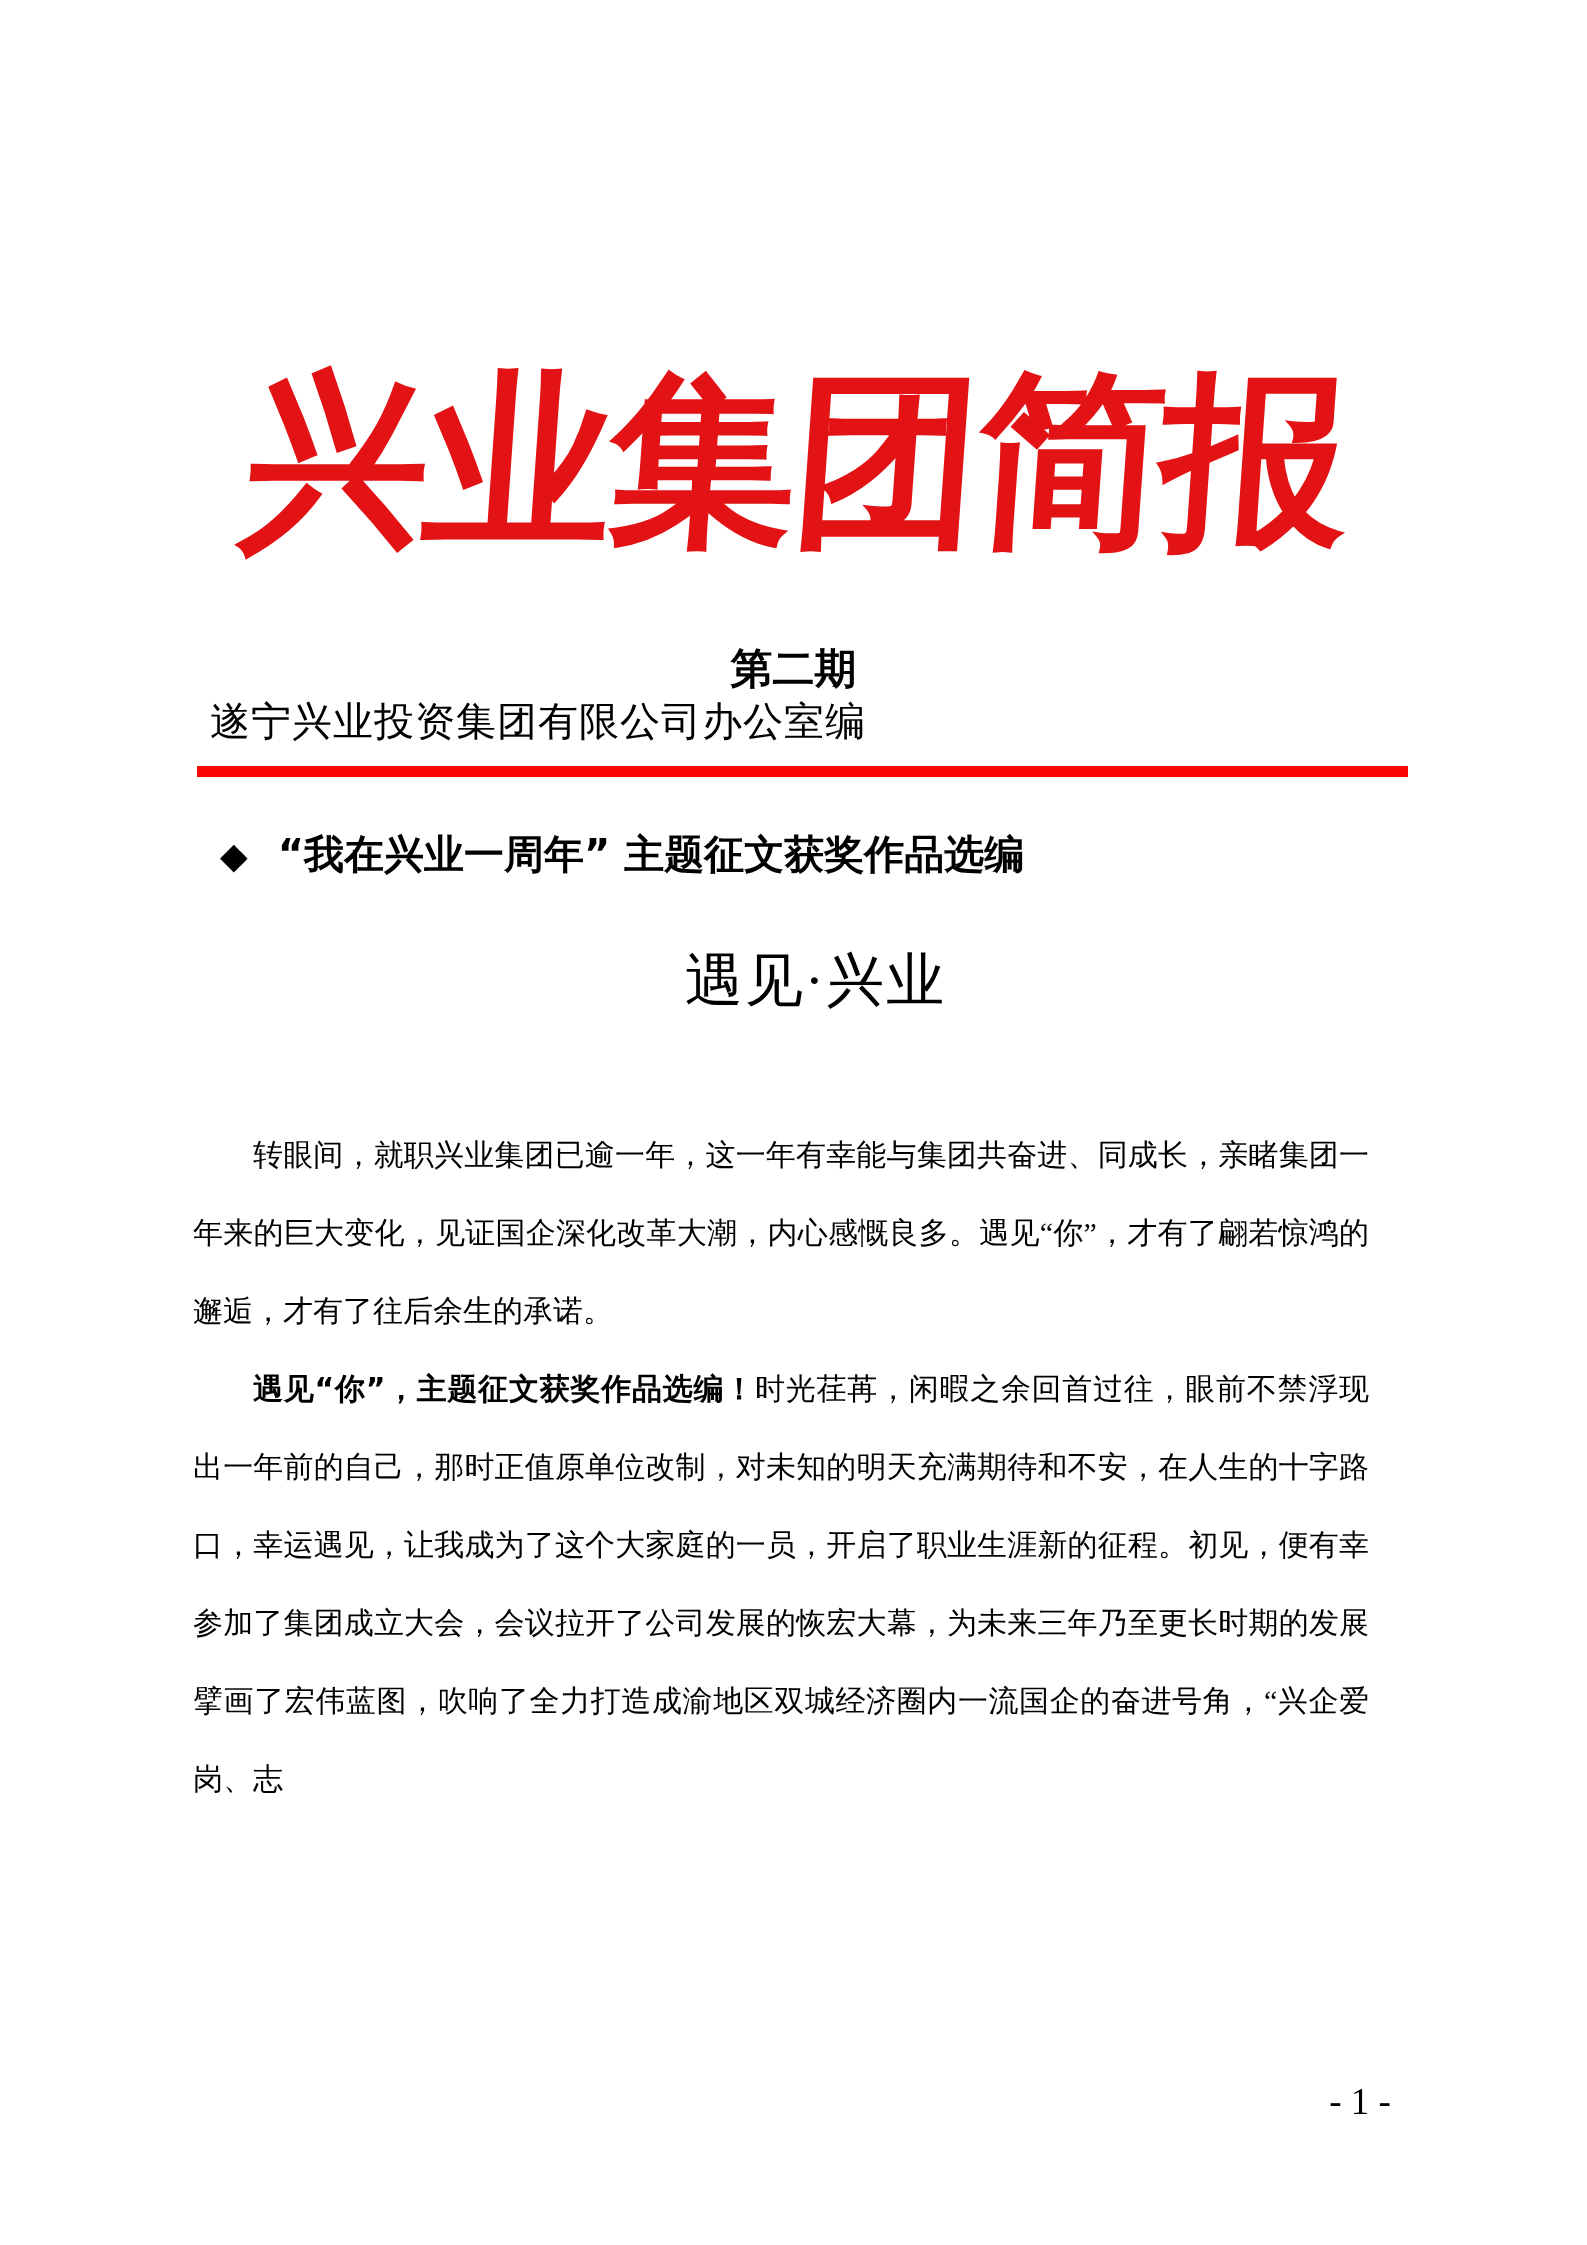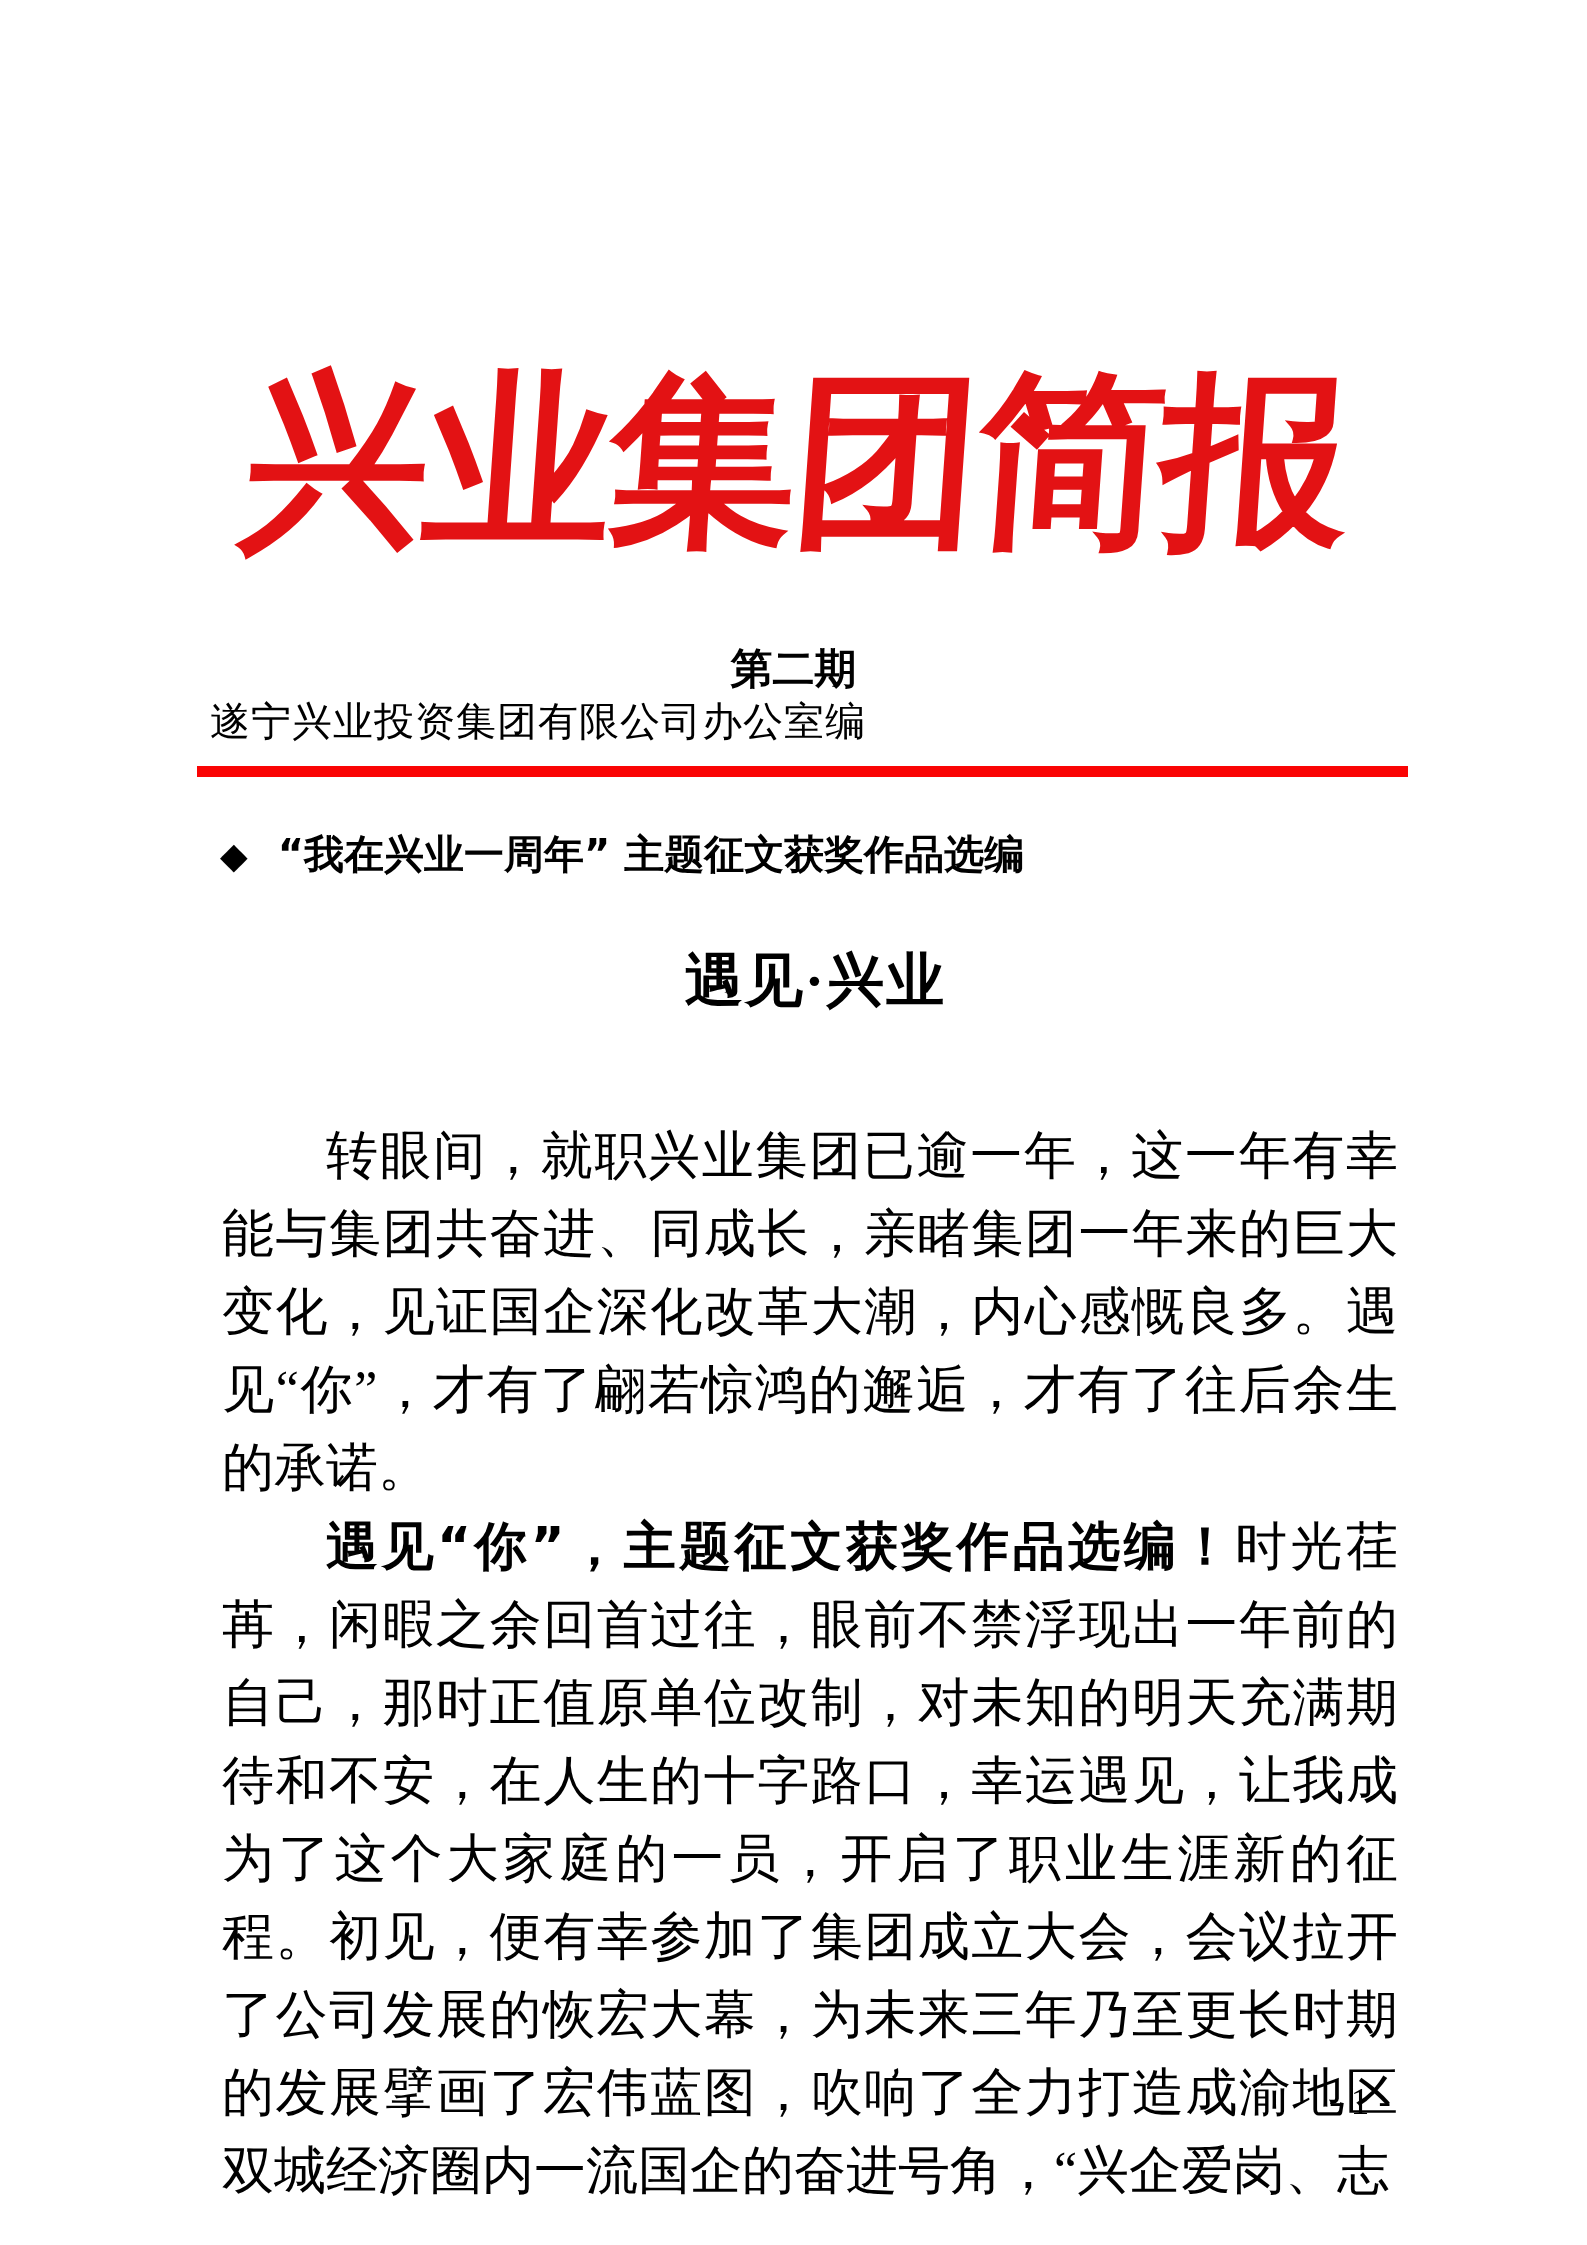--- a/index.html
+++ b/index.html
@@ -91,33 +91,33 @@
 
   
   .article-title {
     position: absolute;
     top: 946px;
     left: 0;
     width: 100%;
     text-align: center;
     font-size: 58px;
     line-height: 70px;
-    font-weight: bold;
+    font-weight: normal;
     letter-spacing: 2px;
     font-family: "Liberation Serif", "DejaVu Serif", serif;
     padding-left: 44px;
   }
 
   
   .body-copy {
     position: absolute;
     top: 1116px;
-    left: 222px;
+    left: 193px;
     width: 1176px;
-    font-size: 52px;
+    font-size: 30px;
     line-height: 78px;
     text-align: justify;
     font-family: "Liberation Serif", "DejaVu Serif", serif;
   }
   .body-copy p {
     text-indent: 2em;
     margin: 0;
   }
   .body-copy .lead {
     font-weight: bold;

